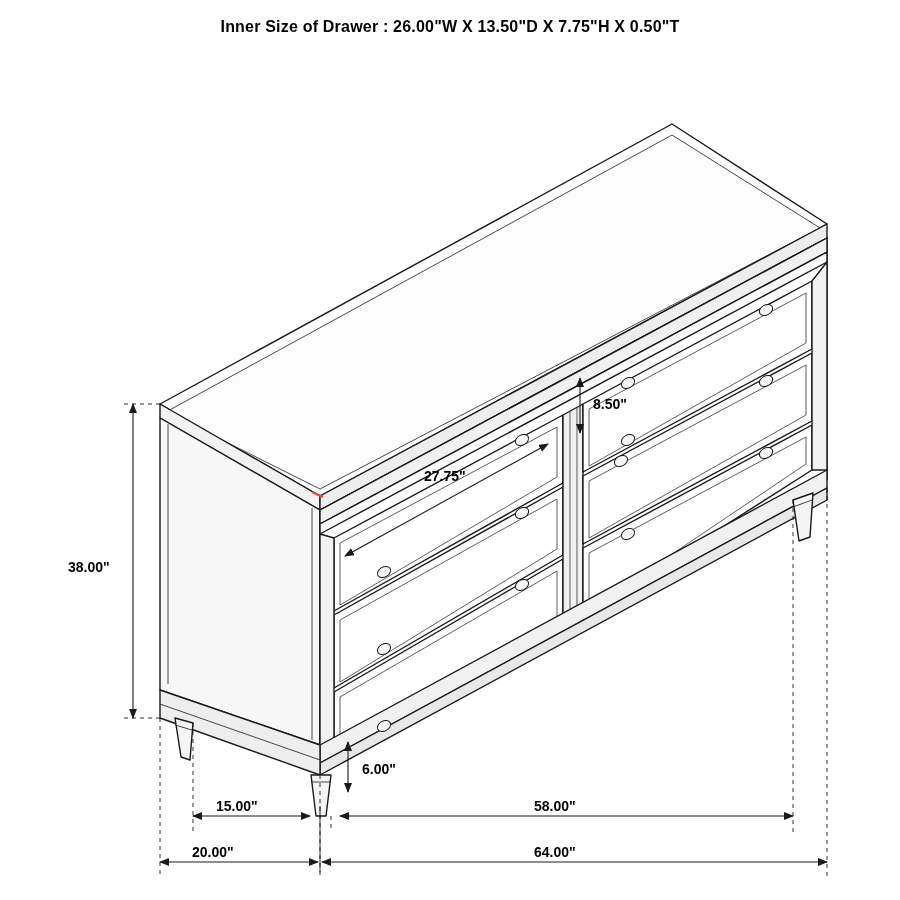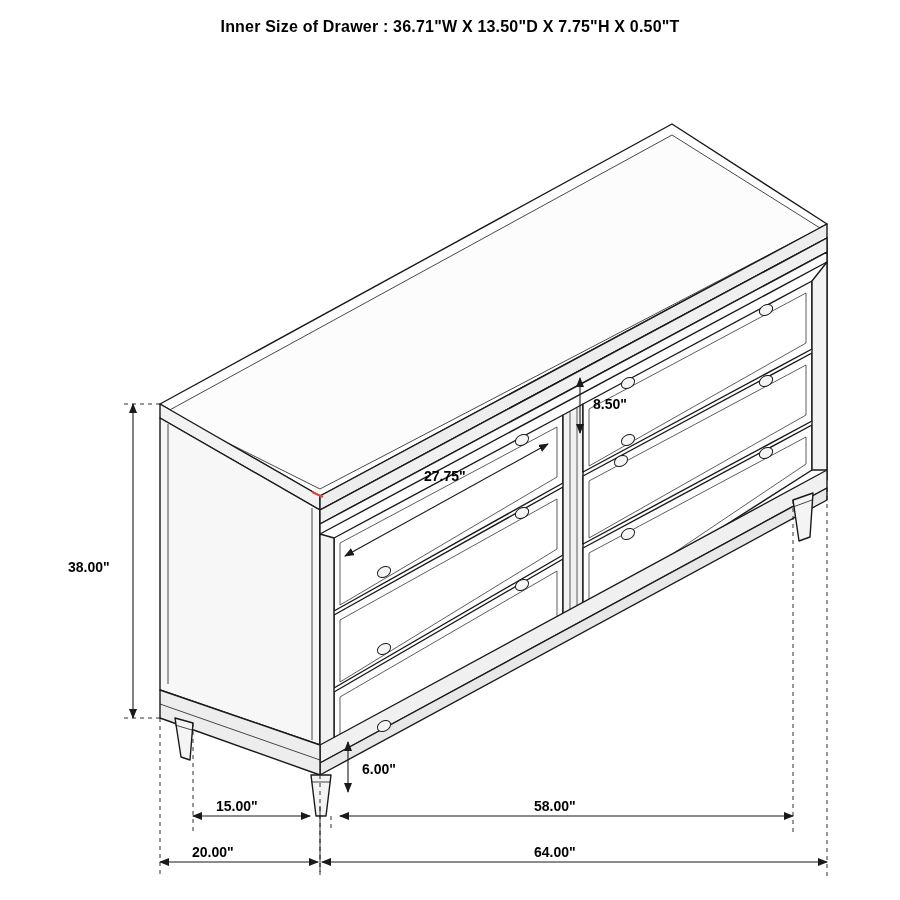--- a/index.html
+++ b/index.html
@@ -41,21 +41,21 @@
     font-size: 14px;
     font-weight: bold;
     white-space: nowrap;
   }
 </style>
 </head>
 <body>
 
 <div id="stage">
 
-  <div class="title">Inner Size of Drawer : 36.71"W X 13.50"D X 7.75"H X  0.50"T</div>
+  <div class="title">Inner Size of Drawer : 26.00"W X 13.50"D X 7.75"H X  0.50"T</div>
 
   <svg class="drawing" viewBox="0 0 900 900">
     <defs>
       <marker id="arrEnd" markerWidth="10" markerHeight="8" refX="9" refY="4" orient="auto" markerUnits="userSpaceOnUse">
         <path d="M0,0 L10,4 L0,8 z" fill="#1a1a1a"></path>
       </marker>
       <marker id="arrStart" markerWidth="10" markerHeight="8" refX="1" refY="4" orient="auto" markerUnits="userSpaceOnUse">
         <path d="M10,0 L0,4 L10,8 z" fill="#1a1a1a"></path>
       </marker>
     </defs>

